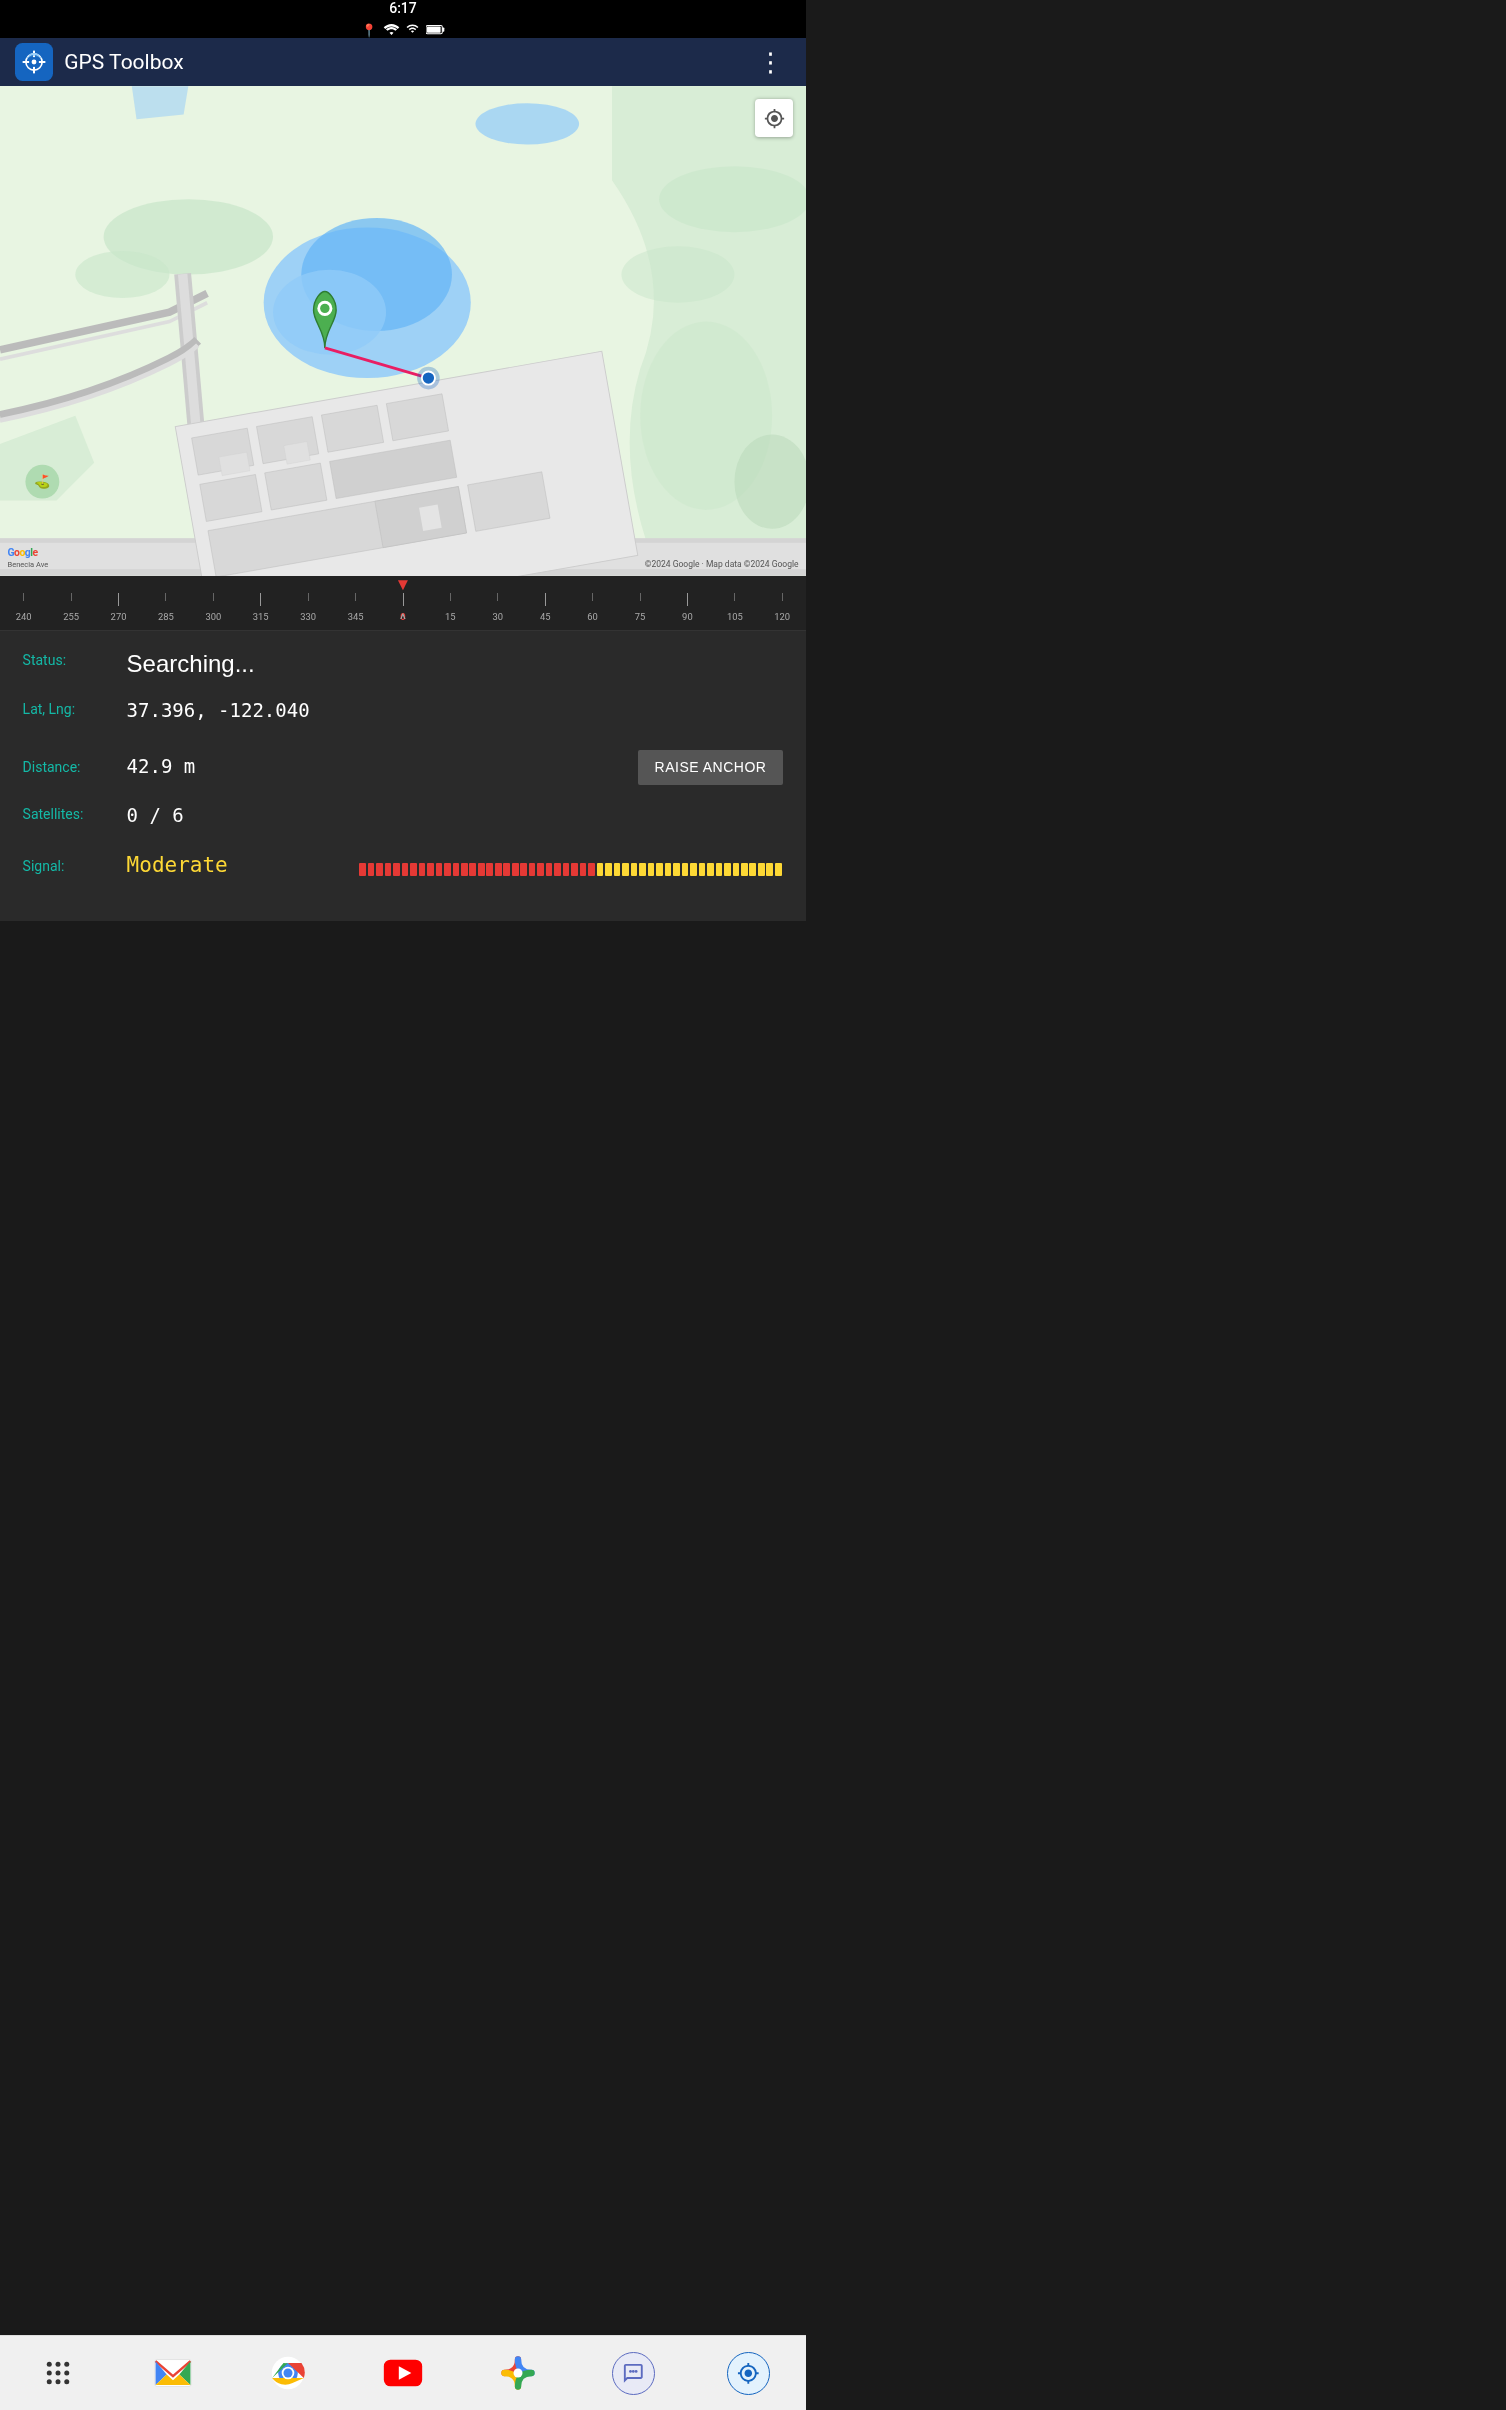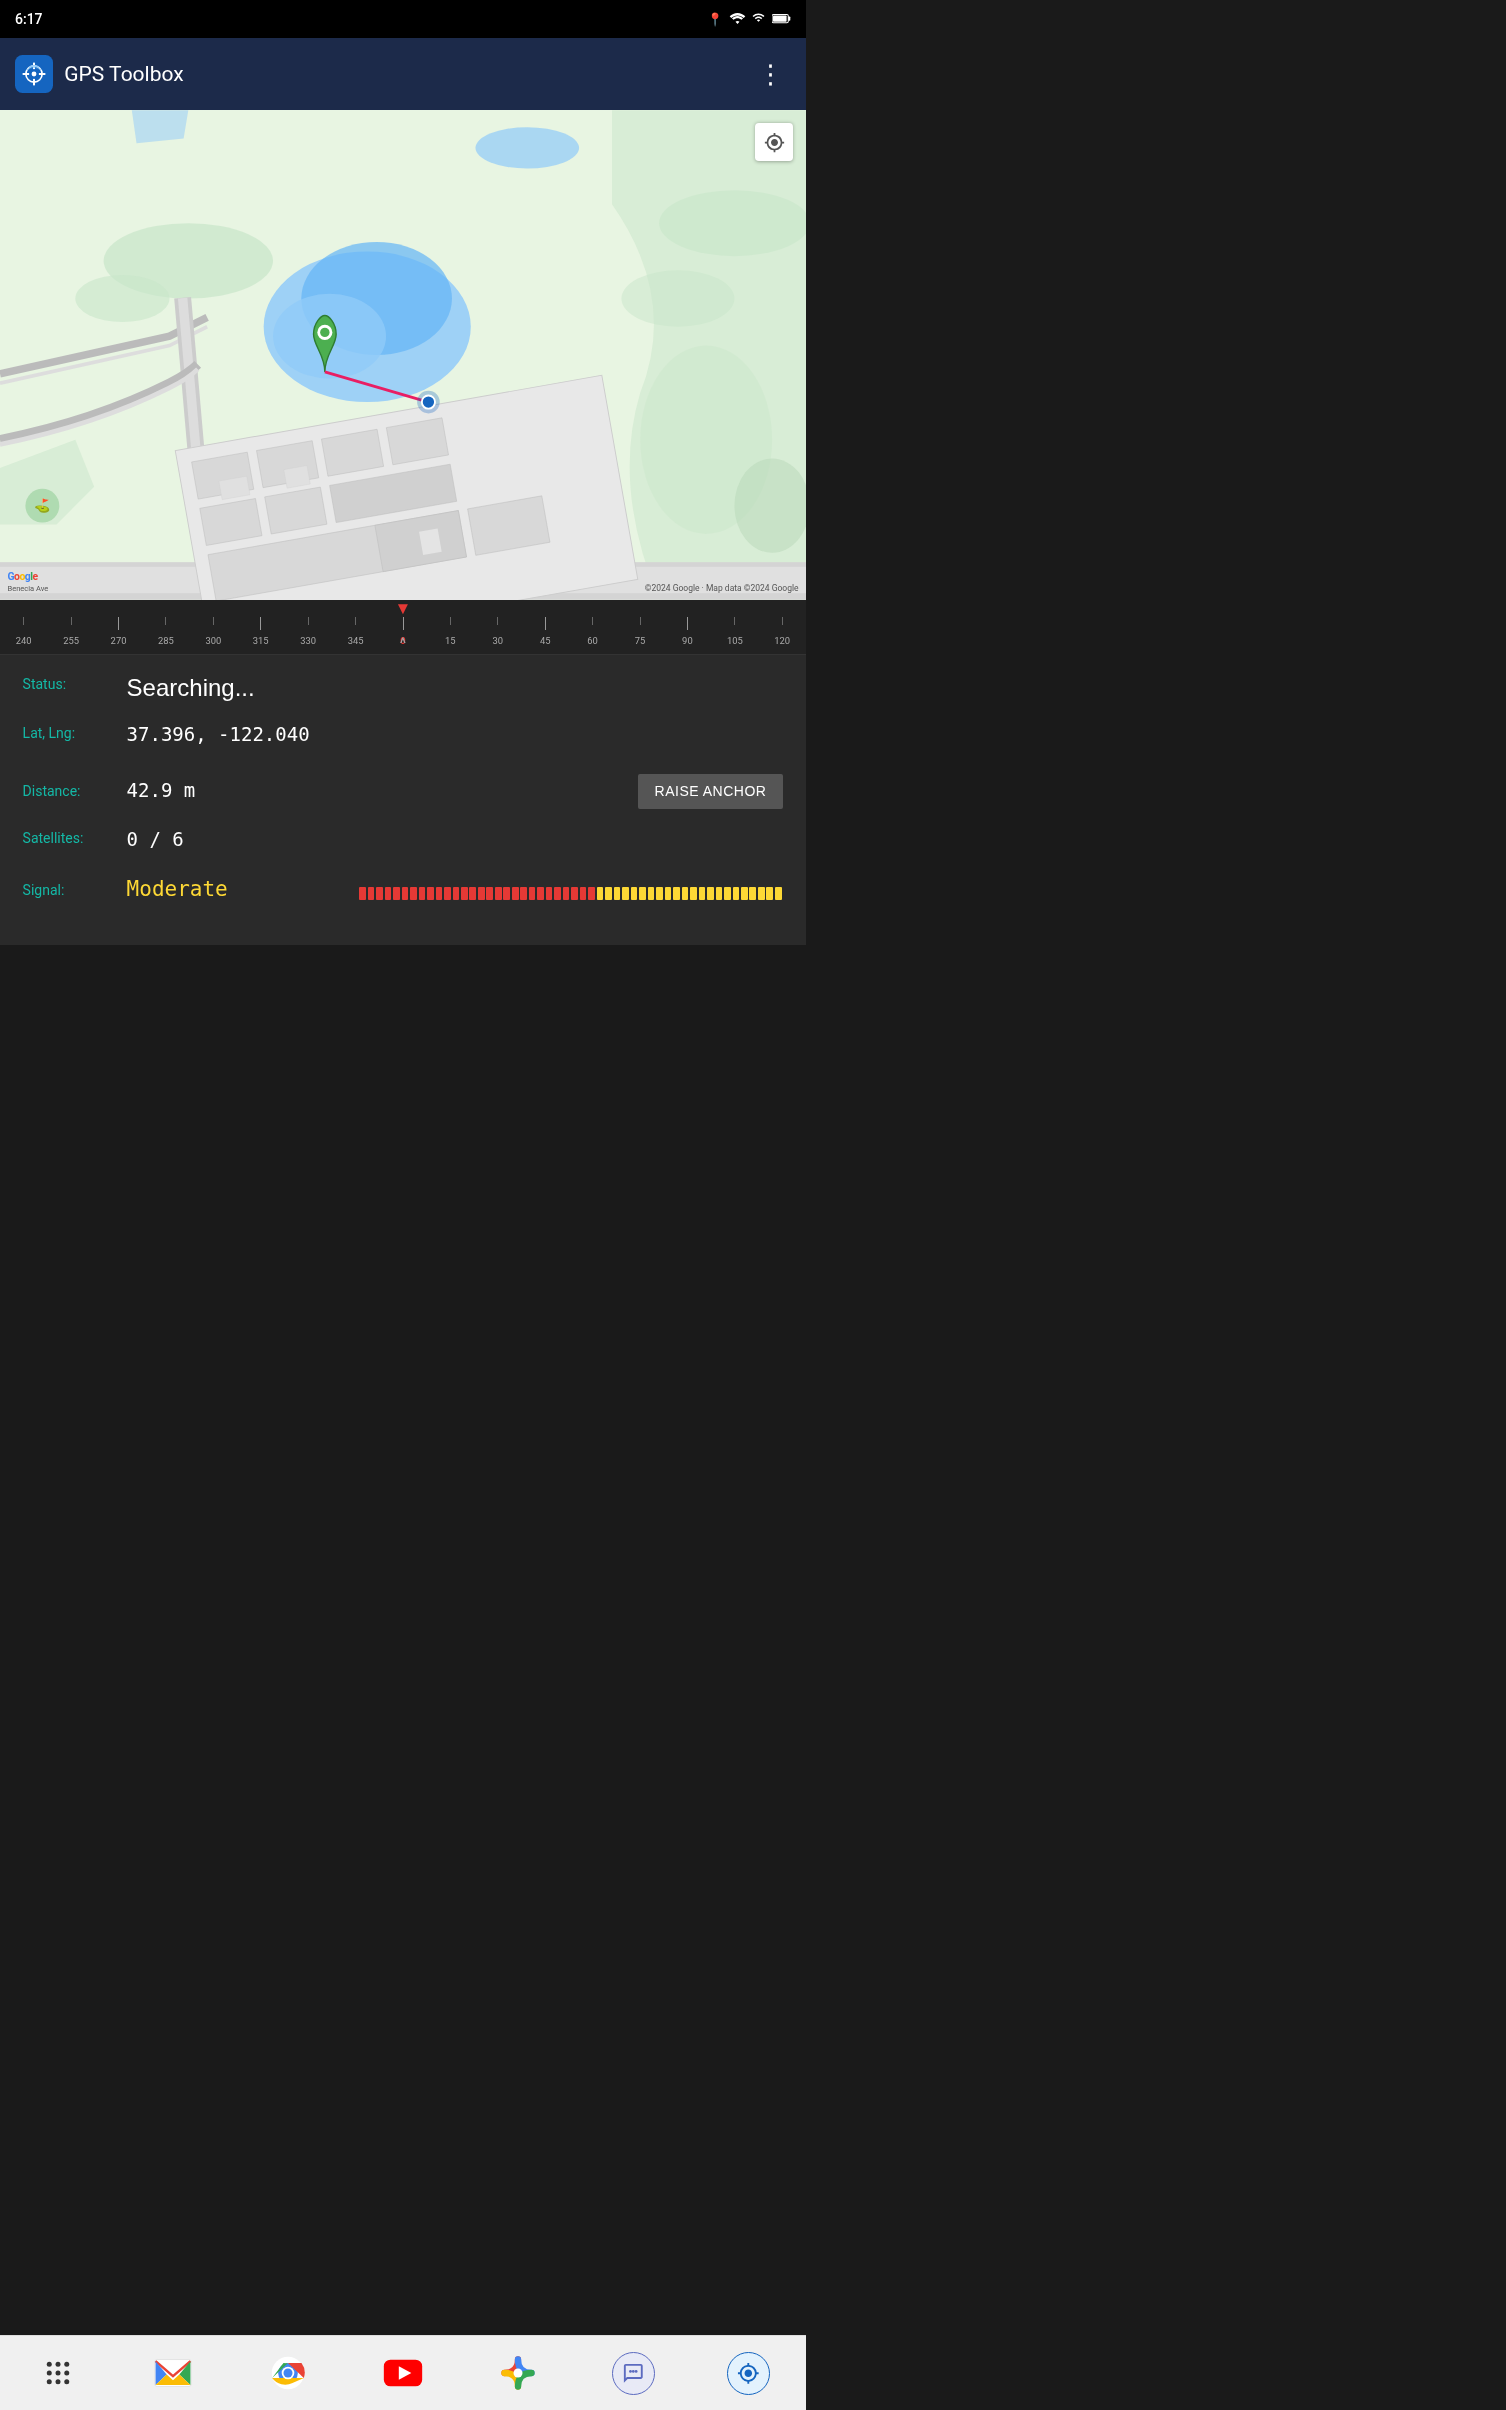--- a/index.html
+++ b/index.html
@@ -20,28 +20,29 @@
       height: 38px;
       background: #000;
       display: flex;
       align-items: center;
       justify-content: space-between;
       padding: 0 15px;
       color: #fff;
       font-size: 14px;
       font-weight: 500;
       z-index: 100;
+      flex-direction: column;
     }
     .status-left { display: flex; align-items: center; gap: 7.5px; }
     .status-right { display: flex; align-items: center; gap: 5.6px; }
 
     
     #app-bar {
       width: 100%;
-      height: 72px;
+      height: 48px;
       background: #1c2a4a;
       display: flex;
       align-items: center;
       padding: 0 15px;
       gap: 11.3px;
       z-index: 99;
     }
     #app-icon {
       width: 38px;
       height: 38px;

